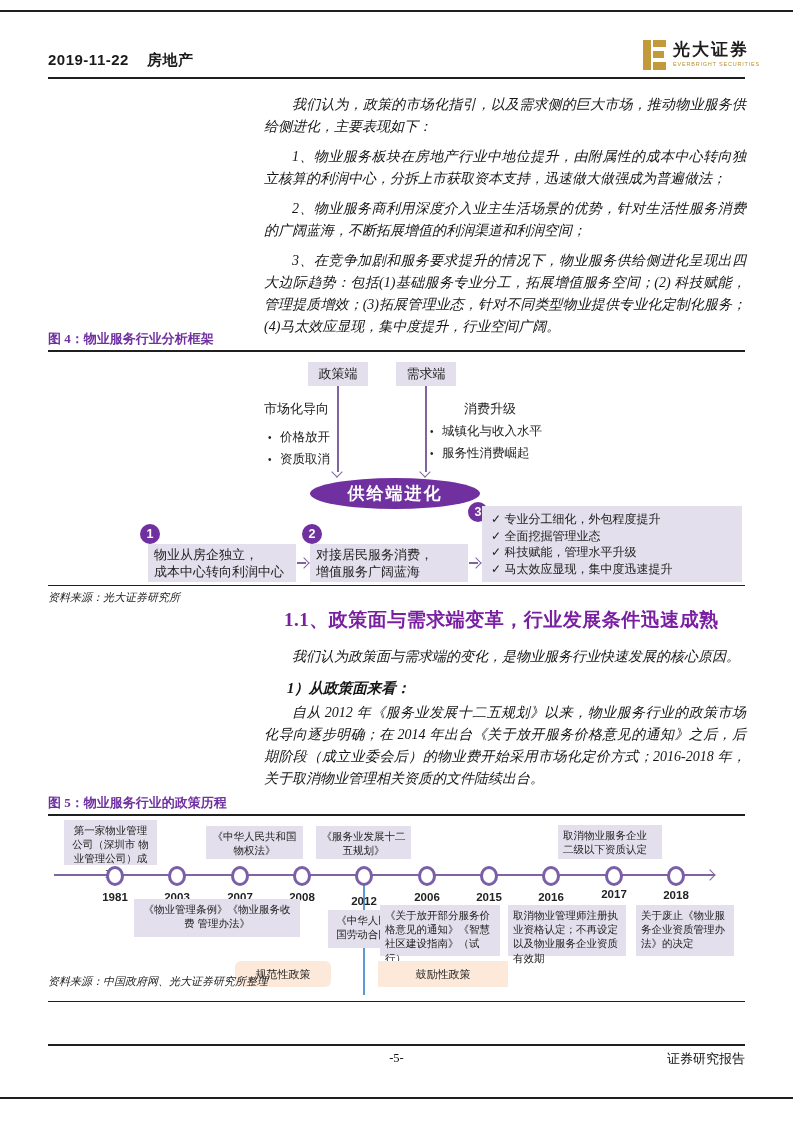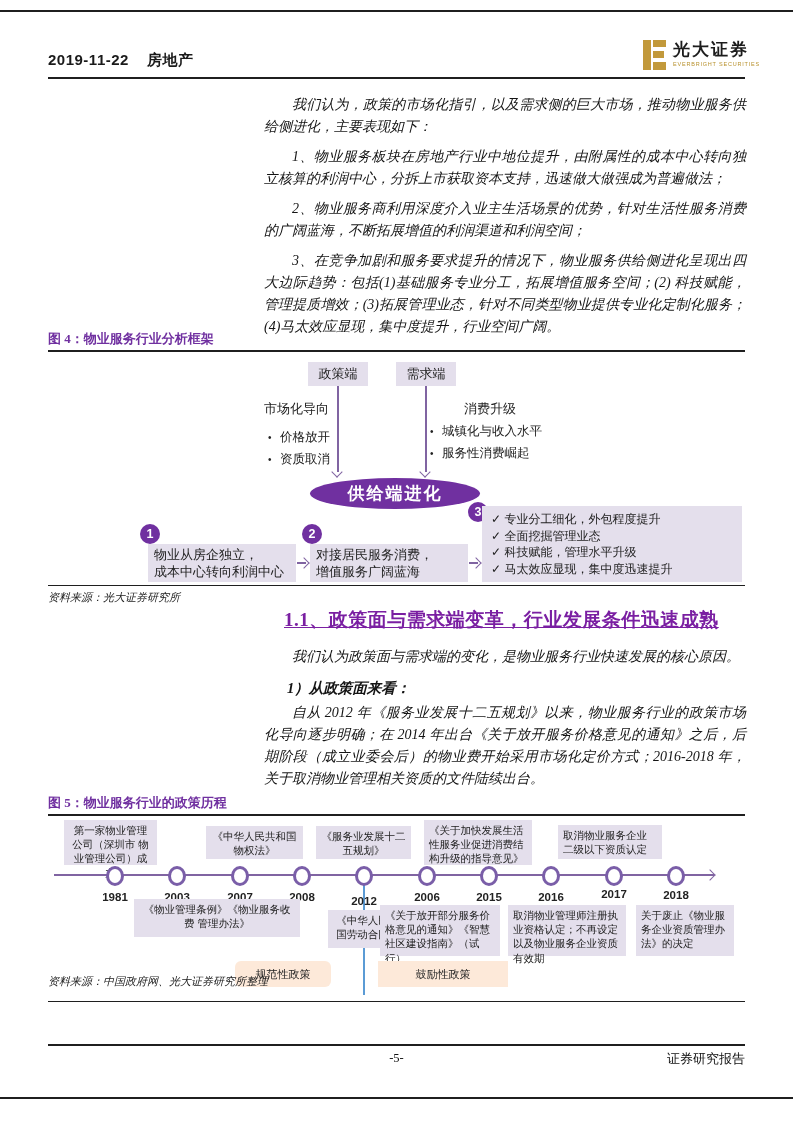--- a/index.html
+++ b/index.html
@@ -32,21 +32,21 @@
   .b-item{position:relative;padding-left:12px;font-size:12.5px;line-height:22px;color:#222;}
   .b-item::before{content:"•";position:absolute;left:0;top:1px;font-size:10px;}
   .ellipse{position:absolute;border-radius:50%;background:#7030A0;color:#fff;font-weight:bold;
            font-size:17px;letter-spacing:2px;display:flex;align-items:center;justify-content:center;}
   .numcirc{position:absolute;width:20px;height:20px;border-radius:50%;background:#7030A0;color:#fff;
            font-size:12.5px;font-weight:bold;text-align:center;line-height:20px;}
   .stepbox{position:absolute;padding:2px 6px;font-size:13px;line-height:17px;color:#222;white-space:pre-line;box-sizing:border-box;}
   .checkbox3{position:absolute;padding:5px 9px;box-sizing:border-box;}
   .checkbox3 div{font-size:12px;line-height:16.5px;color:#222;}
   
-  .sec-h{position:absolute;left:284px;font-family:"Liberation Serif",serif;font-weight:bold;font-size:19px;color:#7A1FA2;letter-spacing:.5px;text-decoration:underline;}
+  .sec-h{position:absolute;left:284px;font-family:"Liberation Serif",serif;font-weight:bold;font-size:19px;color:#7A1FA2;letter-spacing:.5px;}
   .sub-h{position:absolute;left:287px;font-family:"Liberation Serif",serif;font-style:italic;font-weight:bold;font-size:14.5px;color:#141414;}
   
   .evt{position:absolute;font-size:10.5px;line-height:1.35;color:#222;padding:3px 5px;box-sizing:border-box;}
   .evt.center{text-align:center;}
   .yr{position:absolute;width:44px;text-align:center;font-size:11.5px;font-weight:600;color:#222;}
   .tl-circ{position:absolute;width:12px;height:14px;border:3px solid #7A5EA8;border-radius:50%;background:#fff;box-sizing:content-box;}
   .tan{position:absolute;background:#FDE9D9;font-size:11px;color:#222;text-align:center;line-height:26px;height:26px;}
   .blue-div{position:absolute;width:2px;background:#5B9BD5;}
   
   .pgnum{position:absolute;left:0;width:793px;text-align:center;font-family:"Liberation Serif",serif;font-size:12.5px;color:#111;}
@@ -146,21 +146,20 @@
   </div>
 
   <div class="fig-title" style="top:794px;">图 5：物业服务行业的政策历程</div>
   <div class="rule" style="left:48px;top:814px;width:697px;height:2px;"></div>
 
   <div class="fig" style="top:817px;height:184px;">
 
     <div class="evt lav center" style="left:16px;top:3px;width:93px;height:45px;">第一家物业管理公司（深圳市 物业管理公司）成立</div>
     <div class="evt lav center" style="left:158px;top:9px;width:97px;height:33px;">《中华人民共和国物权法》</div>
     <div class="evt lav center" style="left:268px;top:9px;width:95px;height:33px;">《服务业发展十二五规划》</div>
-    <div class="evt lav" style="left:376px;top:3px;width:108px;height:45px;">《关于加快发展生活性服务业促进消费结构升级的指导意见》</div>
     <div class="evt lav" style="left:510px;top:8px;width:104px;height:34px;">取消物业服务企业二级以下资质认定</div>
 
     <div class="hline" style="left:6px;top:57px;width:660px;height:2px;"></div>
     <div class="chev-right" style="left:658px;top:53.5px;"></div>
 
     <div class="blue-div" style="left:315px;top:58px;height:120px;"></div>
 
     <div class="tl-circ" style="left:58px;top:49px;"></div>
     <div class="tl-circ" style="left:120px;top:49px;"></div>
     <div class="tl-circ" style="left:183px;top:49px;"></div>

